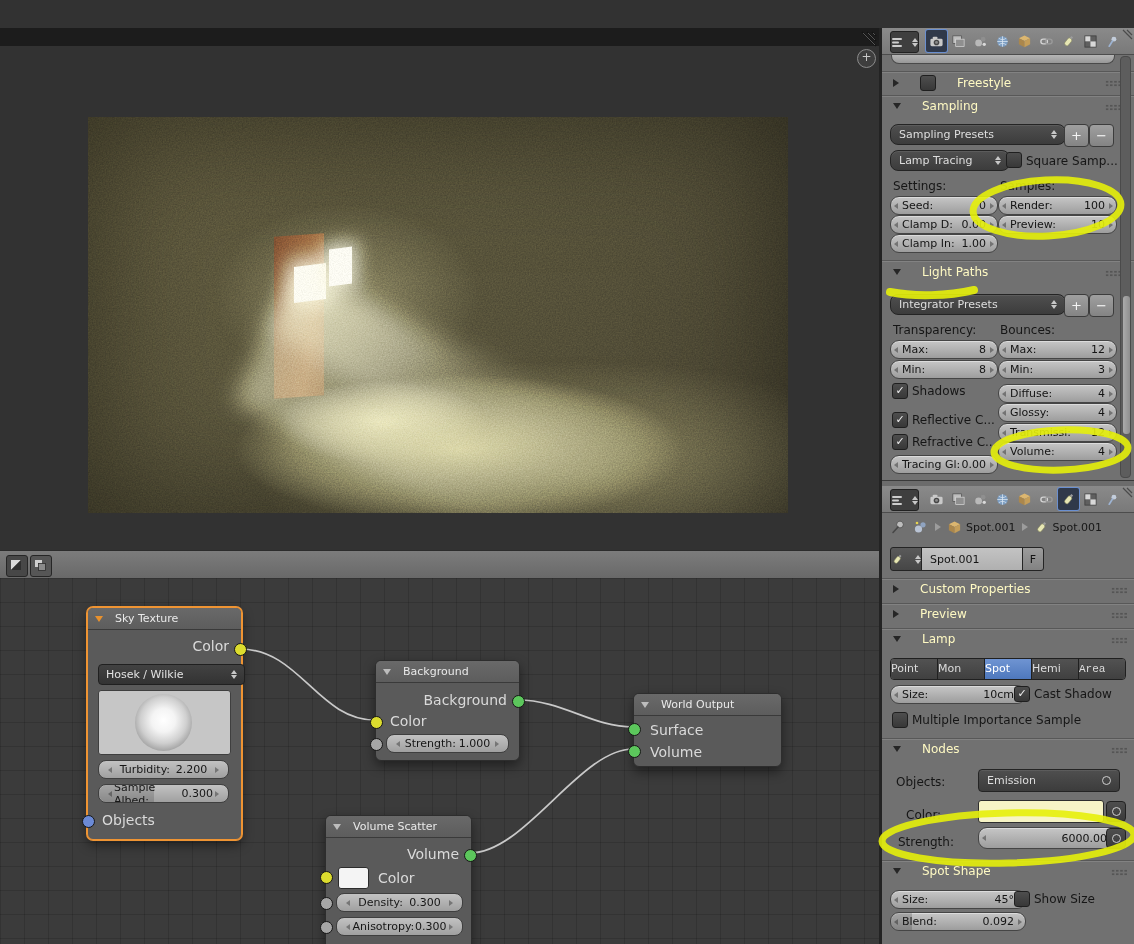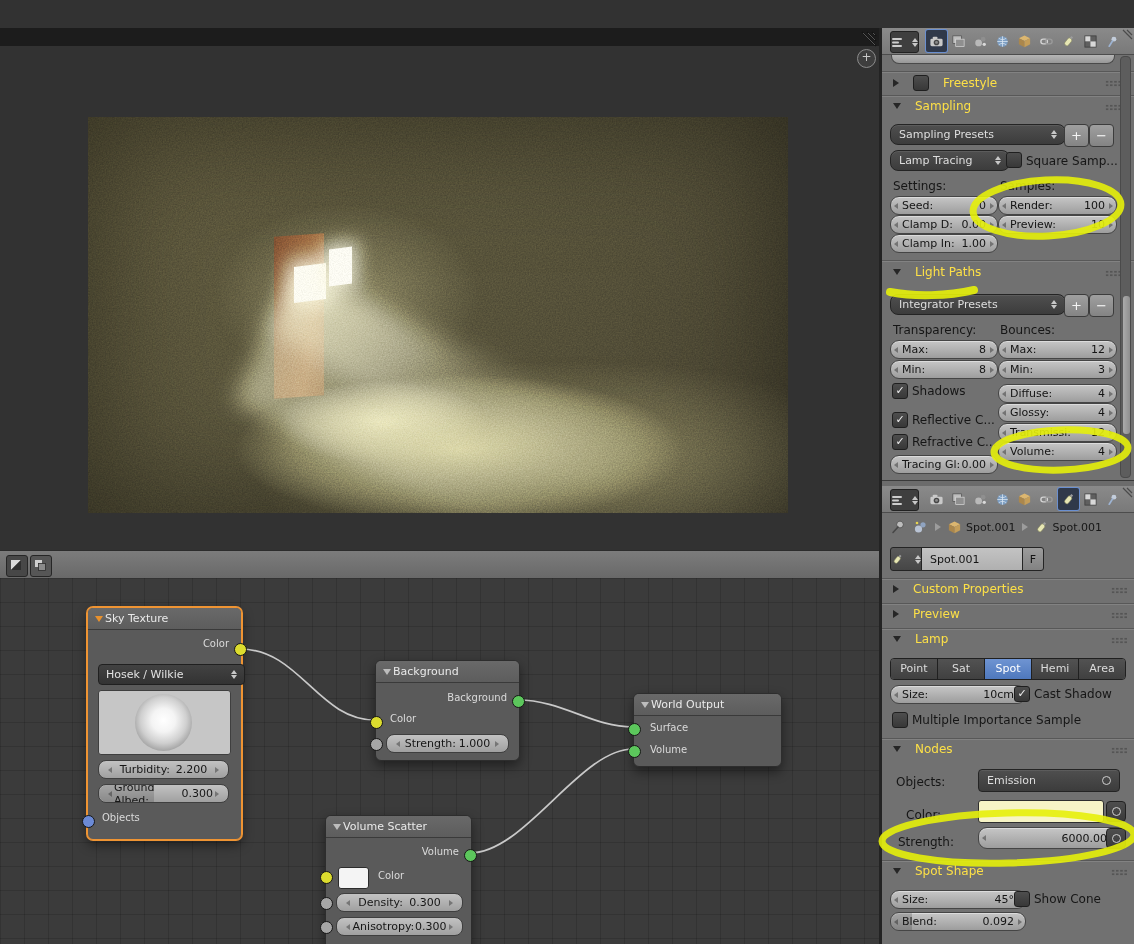--- a/index.html
+++ b/index.html
@@ -21,53 +21,53 @@
   .dd{position:absolute;background:linear-gradient(#4f4f4f,#3c3c3c);border:1px solid #242424;border-radius:8px;
       color:#dedede;font-size:11px;display:flex;align-items:center;padding:0 8px;box-shadow:inset 0 1px 0 rgba(255,255,255,.08);}
   .updown{margin-left:auto;display:flex;flex-direction:column;gap:1px;}
   .updown i{display:block;width:0;height:0;border-left:3.5px solid transparent;border-right:3.5px solid transparent;}
   .updown i.u{border-bottom:4px solid #c8c8c8;}
   .updown i.d{border-top:4px solid #c8c8c8;}
   .cb{position:absolute;width:14px;height:14px;background:linear-gradient(#4e4e4e,#383838);border:1px solid #1f1f1f;
       border-radius:3px;color:#f0f0f0;font-size:11px;line-height:13px;text-align:center;}
   .cb.checked::after{content:"\2713";}
   .lbl11{position:absolute;font-size:12px;color:#161616;white-space:nowrap;}
-  .hdr-row{position:absolute;display:flex;align-items:center;gap:14px;font-size:12px;color:#fde047;}
+  .hdr-row{position:absolute;display:flex;align-items:center;gap:21px;font-size:12px;color:#fef9c3;}
   .tri-r{width:0;height:0;border-top:4.5px solid transparent;border-bottom:4.5px solid transparent;border-left:6px solid #262626;}
   .tri-d{width:0;height:0;border-left:4.5px solid transparent;border-right:4.5px solid transparent;border-top:6px solid #262626;}
   .grip{position:absolute;width:17px;height:7px;
         background-image:radial-gradient(circle,#555 1px,transparent 1.3px);background-size:4.2px 3.5px;}
   .divider{position:absolute;height:1px;background:#585858;box-shadow:0 1px 0 rgba(255,255,255,.12);}
   .btn-sq{position:absolute;background:linear-gradient(#9f9f9f,#848484);border:1px solid #3c3c3c;border-radius:4px;
         color:#f4f4f4;font-size:13px;display:flex;align-items:center;justify-content:center;}
   .ptab{width:21px;height:22px;display:flex;align-items:center;justify-content:center;border-radius:2px;}
   .ptab.active{background:#30394a;box-shadow:0 0 0 1px #6a8fd0;}
   .prop-header{position:absolute;height:26px;background:linear-gradient(#8a8a8a,#797979);border-bottom:1px solid #4c4c4c;
         display:flex;align-items:center;}
   .seg{position:absolute;display:flex;border:1px solid #202020;border-radius:4px;overflow:hidden;height:20px;}
-  .seg>div{flex:1;background:linear-gradient(#525252,#404040);color:#dcdcdc;font-size:11px;text-align:center;
+  .seg>div{flex:1;background:linear-gradient(#525252,#404040);color:#dcdcdc;font-size:11px;
         line-height:20px;border-right:1px solid #202020;}
-  .seg>div:last-child{border-right:none;}
+  .seg>div:last-child{border-right:none;font-family:Liberation Mono, monospace;}
   .seg>div.active{background:linear-gradient(#6f94d2,#4e78bd);color:#fff;}
   .ring-btn{position:absolute;width:18px;height:19px;background:linear-gradient(#4e4e4e,#3a3a3a);border:1px solid #222;
         border-radius:4px;display:flex;align-items:center;justify-content:center;}
   .ring-btn i{width:7px;height:7px;border:1.6px solid #cfcfcf;border-radius:50%;}
   
   .node-editor{left:0;top:578px;width:880px;height:366px;background-color:#3b3b3b;
     background-image:linear-gradient(rgba(0,0,0,.14) 1px,transparent 1px),
                      linear-gradient(90deg,rgba(0,0,0,.14) 1px,transparent 1px);
     background-size:24px 24px;overflow:hidden;}
   .node{position:absolute;background:#5a5a5a;border:1px solid #2d2d2d;border-radius:6px;
         box-shadow:0 5px 12px rgba(0,0,0,.45);font-size:11px;color:#dcdcdc;z-index:2;}
   .node.selected{border:1px solid #ef9433;box-shadow:0 0 0 1px #ef9433,0 5px 12px rgba(0,0,0,.45);}
   .node-h{height:21px;background:linear-gradient(#696969,#5d5d5d);border-bottom:1px solid #3a3a3a;
-        border-radius:5px 5px 0 0;display:flex;align-items:center;padding:0 7px;gap:2px;color:#e9e9e9;}
+        border-radius:5px 5px 0 0;display:flex;align-items:center;padding:0 7px;gap:12px;color:#e9e9e9;}
   .ntri{width:0;height:0;border-left:4px solid transparent;border-right:4px solid transparent;border-top:6px solid #bdbdbd;}
   .ntri.orange{border-top-color:#e8912d;}
-  .nrow{position:absolute;font-size:10px;color:#dadada;white-space:nowrap;}
+  .nrow{position:absolute;font-size:14px;color:#dadada;white-space:nowrap;}
   .socket{position:absolute;width:11px;height:11px;border-radius:50%;border:1px solid #161616;z-index:3;}
   .sock-y{background:#dcdc2e;} .sock-g{background:#5cc75c;} .sock-w{background:#a6a6a6;} .sock-b{background:#6b8ad6;}
   .nfield{position:absolute;height:17px;background:linear-gradient(#c2c2c2,#a0a0a0);border:1px solid #3f3f3f;border-radius:8px;
         display:flex;align-items:center;justify-content:space-between;padding:0 9px;font-size:11px;color:#161616;}
   .nfield::before{content:"";border-top:3px solid transparent;border-bottom:3px solid transparent;border-right:4px solid rgba(30,30,30,.4);margin-right:2px;}
   .nfield::after{content:"";border-top:3px solid transparent;border-bottom:3px solid transparent;border-left:4px solid rgba(30,30,30,.4);margin-left:2px;}
   .ndd{position:absolute;height:19px;background:linear-gradient(#424242,#333);border:1px solid #202020;border-radius:4px;
         color:#e2e2e2;font-size:11px;display:flex;align-items:center;padding:0 7px;}
   
   .render-img{left:88px;top:117px;width:700px;height:396px;overflow:hidden;
@@ -161,21 +161,21 @@
       <div class="abs" style="left:10px;top:82px;width:131px;height:63px;background:#c6c6c6;border-radius:3px;border:1px solid #3f3f3f">
         <div class="abs" style="left:36px;top:3px;width:57px;height:57px;border-radius:50%;
              background:radial-gradient(circle at 50% 46%, #ffffff 0%, #f4f4f4 28%, #cfcfcf 55%, #9a9a9a 78%, #b5b5b5 92%)"></div>
       </div>
       <div class="nfield" style="left:10px;top:152px;width:111px">
         <span>Turbidity:</span>
         <span>2.200</span>
       </div>
       <div class="nfield" style="left:10px;top:176px;width:111px;overflow:hidden">
         <span class="abs" style="left:0;top:0;bottom:0;width:43%;background:rgba(20,20,20,.16);border-radius:8px 0 0 8px"></span>
-        <span style="z-index:1">Ground Albed:</span>
+        <span style="z-index:1">Sample Albed:</span>
         <span style="z-index:1">0.300</span>
       </div>
       <div class="nrow" style="left:14px;top:204px">Objects</div>
       <span class="socket sock-b" style="left:-6px;top:207px"></span>
     </div>
 
     <div class="node" style="left:375px;top:82px;width:143px;height:99px">
       <div class="node-h">
         <span class="ntri"></span>
         <span>Background</span>
@@ -589,21 +589,21 @@
 
     <div class="divider" style="left:0;top:142px;width:252px"></div>
     <div class="hdr-row" style="left:11px;top:146px">
       <span class="tri-d"></span>
       <span>Lamp</span>
     </div>
     <span class="grip" style="right:6px;top:151px"></span>
 
     <div class="seg" style="left:8px;top:172px;width:234px">
       <div>Point</div>
-      <div>Sat</div>
+      <div>Mon</div>
       <div class="active">Spot</div>
       <div>Hemi</div>
       <div>Area</div>
     </div>
 
     <div class="pill" style="left:8px;top:199px;width:112px;height:17px">
       <span>Size:</span>
       <span>10cm</span>
       </div>
     <span class="cb checked" style="left:132px;top:200px"></span>
@@ -644,21 +644,21 @@
       <span class="tri-d"></span>
       <span>Spot Shape</span>
     </div>
     <span class="grip" style="right:6px;top:383px"></span>
 
     <div class="pill" style="left:8px;top:404px;width:112px;height:17px">
       <span>Size:</span>
       <span>45°</span>
       </div>
     <span class="cb" style="left:132px;top:405px"></span>
-    <span class="lbl11" style="left:152px;top:406px">Show Cone</span>
+    <span class="lbl11" style="left:152px;top:406px">Show Size</span>
 
     <div class="pill slider" style="left:8px;top:426px;width:112px;height:17px;overflow:hidden">
       <span class="fill" style="width:16%"></span>
       <span style="z-index:1">Blend:</span>
       <span style="z-index:1">0.092</span>
       </div>
   </div>
 
   <svg class="abs" style="left:0;top:0;z-index:50;pointer-events:none" width="1134" height="944">
     <ellipse cx="1047" cy="208" rx="74" ry="28" transform="rotate(-3 1047 208)" fill="none" stroke="#e6ef0a" stroke-width="7" opacity="0.9"></ellipse>

